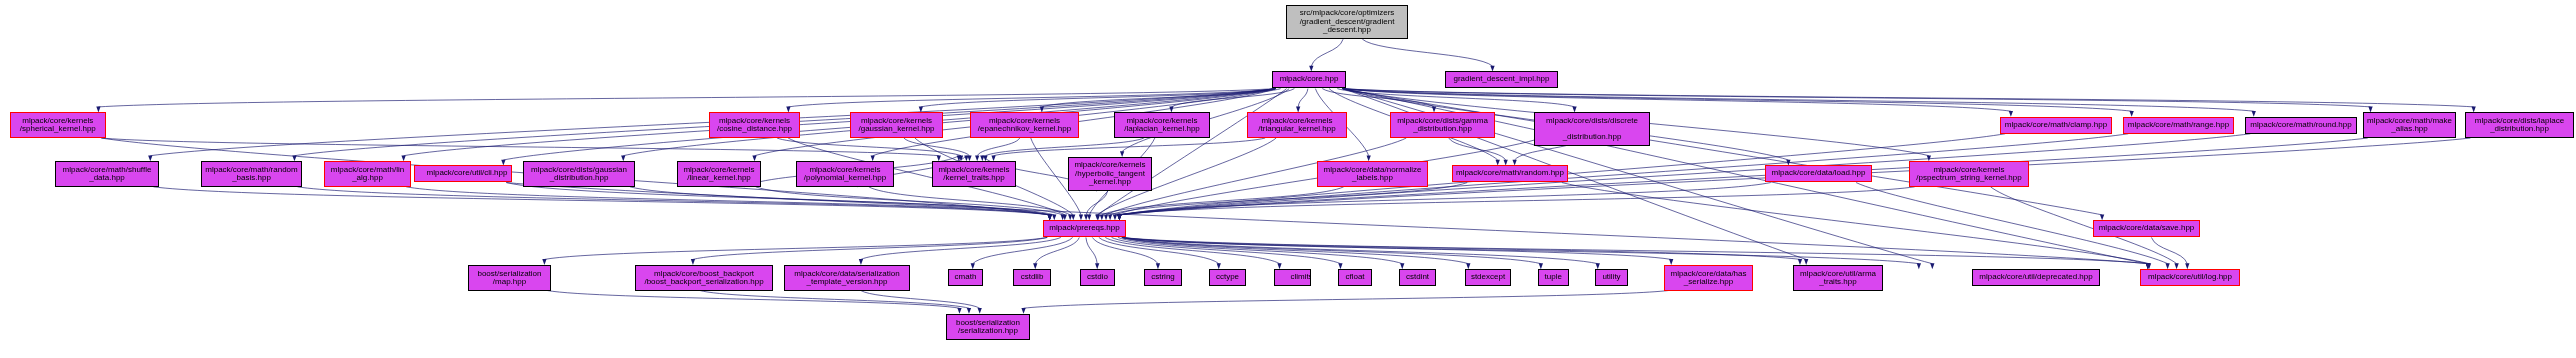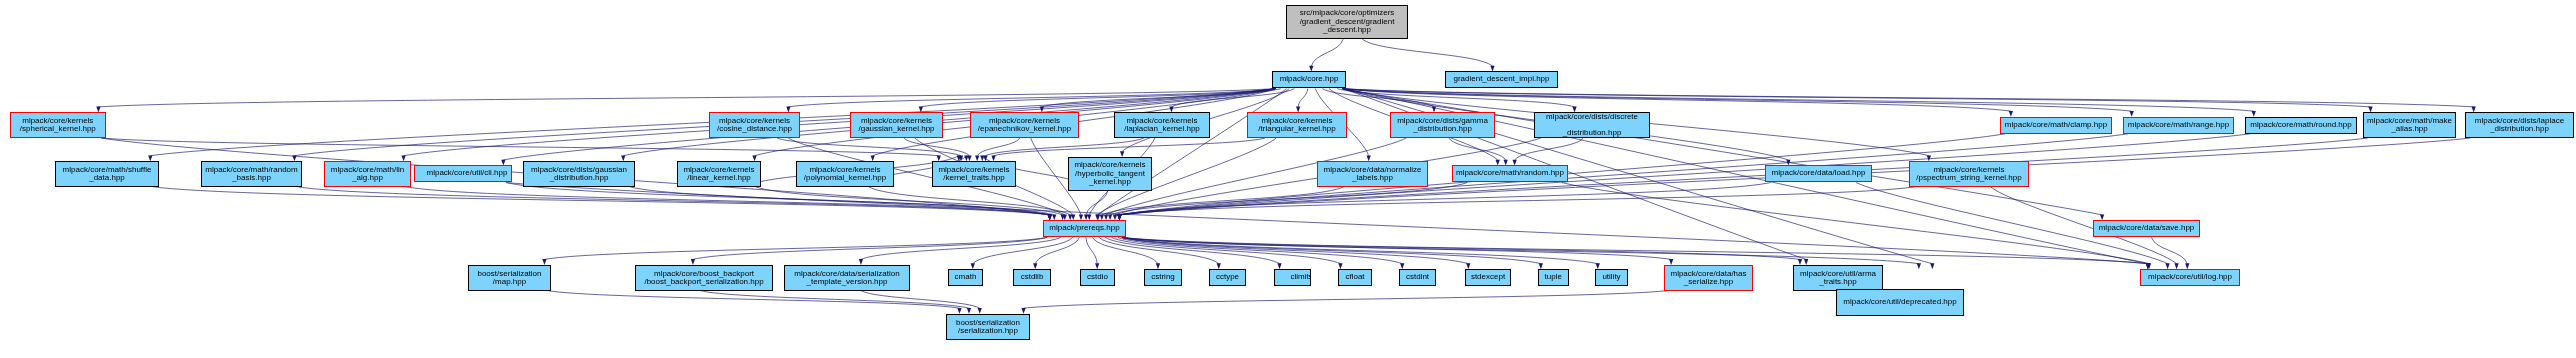--- a/index.html
+++ b/index.html
@@ -7,21 +7,21 @@
     position:relative;
     width:2576px; height:359px;
     font-family:"Liberation Sans", sans-serif;
     background:#ffffff;
     overflow:hidden;
   }
   #edges { position:absolute; left:0; top:0; width:2576px; height:359px; }
   .node {
     position:absolute;
     box-sizing:border-box;
-    background:#7dd3fc;
+    background:#d946ef;
     border:0.6px solid #000000;
     display:flex; flex-direction:column;
     align-items:center; justify-content:center;
     font-size:8px; line-height:8.5px;
     white-space:nowrap; overflow:hidden;
     color:#000000;
     z-index:2;
   }
   .node.truncated { border-color:#ff0000; }
   .node.root { background:#bfbfbf; }
@@ -257,21 +257,21 @@
       <span class="nline">/laplacian_kernel.hpp</span>
     </div>
     <div class="node truncated" style="left: 1247px; top: 112px; width: 100px; height: 26px;">
       <span class="nline">mlpack/core/kernels</span>
       <span class="nline">/triangular_kernel.hpp</span>
     </div>
     <div class="node truncated" style="left: 1390px; top: 112px; width: 105px; height: 26px;">
       <span class="nline">mlpack/core/dists/gamma</span>
       <span class="nline">_distribution.hpp</span>
     </div>
-    <div class="node" style="left: 1534px; top: 112px; width: 116px; height: 26px; gap: 8px;">
+    <div class="node" style="left: 1534px; top: 112px; width: 116px; height: 34px; gap: 8px;">
       <span class="nline">mlpack/core/dists/discrete</span>
       <span class="nline">_distribution.hpp</span>
     </div>
     <div class="node truncated" style="left: 2000px; top: 117px; width: 112px; height: 17px;">
       <span class="nline">mlpack/core/math/clamp.hpp</span>
     </div>
     <div class="node truncated" style="left: 2123px; top: 117px; width: 111px; height: 17px;">
       <span class="nline">mlpack/core/math/range.hpp</span>
     </div>
     <div class="node" style="left: 2245px; top: 117px; width: 112px; height: 17px;">
@@ -387,21 +387,21 @@
       <span class="nline">utility</span>
     </div>
     <div class="node truncated" style="left: 1664px; top: 265px; width: 89px; height: 26px;">
       <span class="nline">mlpack/core/data/has</span>
       <span class="nline">_serialize.hpp</span>
     </div>
     <div class="node" style="left: 1793px; top: 265px; width: 90px; height: 26px;">
       <span class="nline">mlpack/core/util/arma</span>
       <span class="nline">_traits.hpp</span>
     </div>
-    <div class="node" style="left: 1836px; top: 269px; width: 128px; height: 27px; margin-top: 20px;">
+    <div class="node" style="left: 1972px; top: 269px; width: 128px; height: 17px;">
       <span class="nline">mlpack/core/util/deprecated.hpp</span>
     </div>
     <div class="node truncated" style="left: 2140px; top: 269px; width: 100px; height: 17px;">
       <span class="nline">mlpack/core/util/log.hpp</span>
     </div>
     <div class="node" style="left: 946px; top: 314px; width: 84px; height: 26px;">
       <span class="nline">boost/serialization</span>
       <span class="nline">/serialization.hpp</span>
     </div>
   </div>

